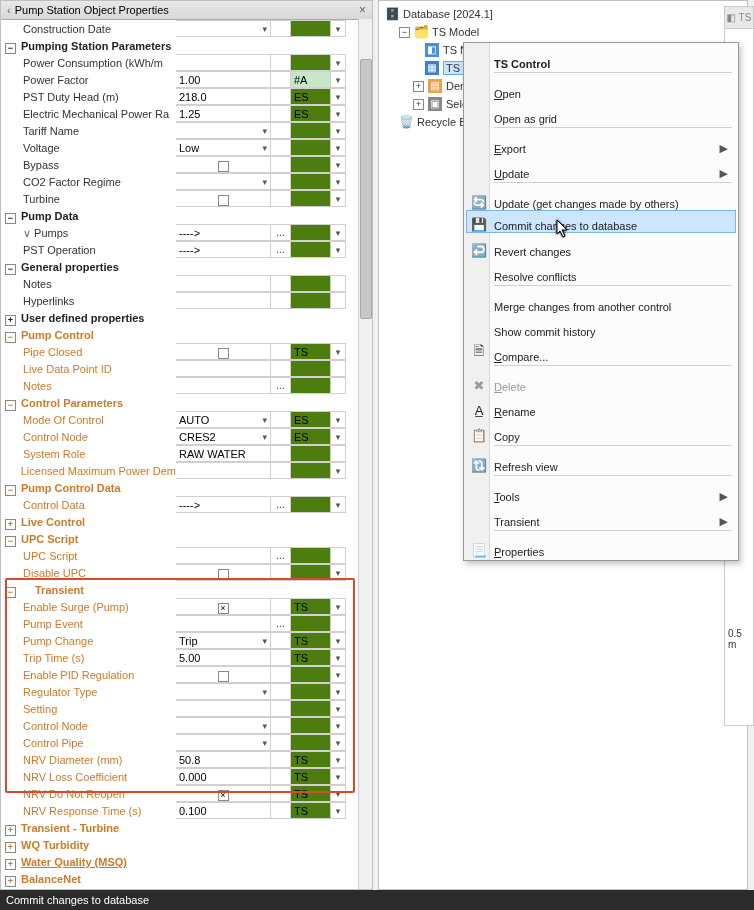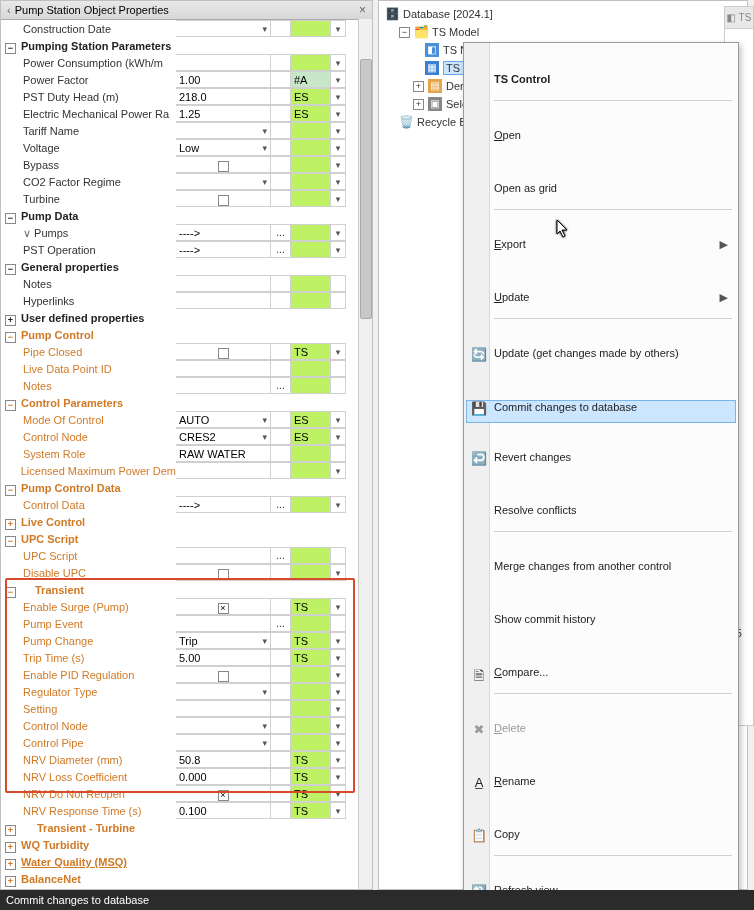--- a/index.html
+++ b/index.html
@@ -30,21 +30,21 @@
 .row.orange .label { color: #d07a26; }
 .row.orange.group .label { font-weight: bold; color: #d07a26; }
 .row .exp {
   display: inline-block; width: 11px; height: 11px; border: 1px solid #888;
   margin-right: 3px; font-size: 9px; line-height: 9px; text-align: center;
   background: #fff; flex: none;
 }
 .row .indent { display:inline-block; }
 .row .cell1 { flex: 0 0 95px; border: 1px solid #d0d0d0; border-left: none; background:#fff; padding:0 3px; font-size:11px; overflow:hidden; white-space:nowrap;}
 .row .cell2 { flex: 0 0 20px; border: 1px solid #d0d0d0; border-left: none; background:#fff; text-align:center; font-size:10px; }
-.row .cell3 { flex: 0 0 40px; border: 1px solid #d0d0d0; border-left: none; background:#bef264; padding:0 3px; font-size:11px; }
+.row .cell3 { flex: 0 0 40px; border: 1px solid #d0d0d0; border-left: none; background:#4d7c0f; padding:0 3px; font-size:11px; }
 .row .cell4 { flex: 0 0 15px; border: 1px solid #d0d0d0; border-left: none; background:#fff; text-align:center; font-size:9px; color:#555;}
 .row .dd { font-size: 9px; color:#555; }
 .cell3.green { background: #c8e6c8; }
 .cell2.dots { color:#333; }
 .checkbox { display:inline-block; width:11px; height:11px; border:1px solid #888; background:#fff; vertical-align:middle; font-size:9px; line-height:9px; text-align:center; }
 
 .highlight-box {
   position:absolute; left: 4px; top: 577px; width: 350px; height: 215px;
   border: 2px solid #d94a2c; pointer-events: none; border-radius: 2px;
 }
@@ -74,22 +74,22 @@
 .ico-sel{background:#888;} .ico-sel::before{content:"▣";color:#fff;font-size:10px;display:block;text-align:center;line-height:14px;}
 .ico-bin::before{content:"🗑️";font-size:12px;}
 
 
 .ctxmenu {
   position:absolute; left: 463px; top: 42px; width: 276px;
   background:#fcfcfc; border:1px solid #9a9a9a; box-shadow: 2px 3px 6px rgba(0,0,0,0.25);
   padding: 2px;
 }
 .ctxmenu .item {
-  display:flex; align-items:flex-start; height:25px; padding:0 8px 0 28px;
-  position:relative; font-size:12px; color:#222;margin-top:28px;
+  display:flex; align-items:flex-end; height:25px; padding:0 8px 0 28px;
+  position:relative; font-size:12px; color:#222;
 }
 .ctxmenu .item .ic { position:absolute; left:4px; width:18px; text-align:center; font-size:13px;}
 .ctxmenu .item .arrow { margin-left:auto; color:#555; font-size:11px;}
 .ctxmenu .sep { height:1px; background:#d0d0d0; margin: 2px 4px 2px 28px; }
 .ctxmenu .item.disabled { color:#9a9a9a; }
 .ctxmenu .item.hovered { background:#cde6ff; border:1px solid #7ab5e8; padding-left:27px; height:23px;}
 .ctxmenu .item u { text-decoration: underline; }
 .ctxmenu .iconcol {
   position:absolute; left:0; top:0; bottom:0; width:26px; background:#f0f0f0; border-right:1px solid #d8d8d8;
 }
@@ -571,21 +571,21 @@
         </div>
         <div class="cell1">0.100</div>
         <div class="cell2"></div>
         <div class="cell3">TS</div>
         <div class="cell4">▾</div>
       </div>
       <div class="row group orange">
         <div class="label">
           <span class="indent" style="width: 0px;"></span>
           <span class="exp">+</span>
-          <span style="margin-left: 18px;">Transient - Turbine</span>
+          <span style="margin-left: 2px;">Transient - Turbine</span>
         </div>
       </div>
       <div class="row group orange">
         <div class="label">
           <span class="indent" style="width: 0px;"></span>
           <span class="exp">+</span>
           <span style="margin-left: 2px;">WQ Turbidity</span>
         </div>
       </div>
       <div class="row group orange">

